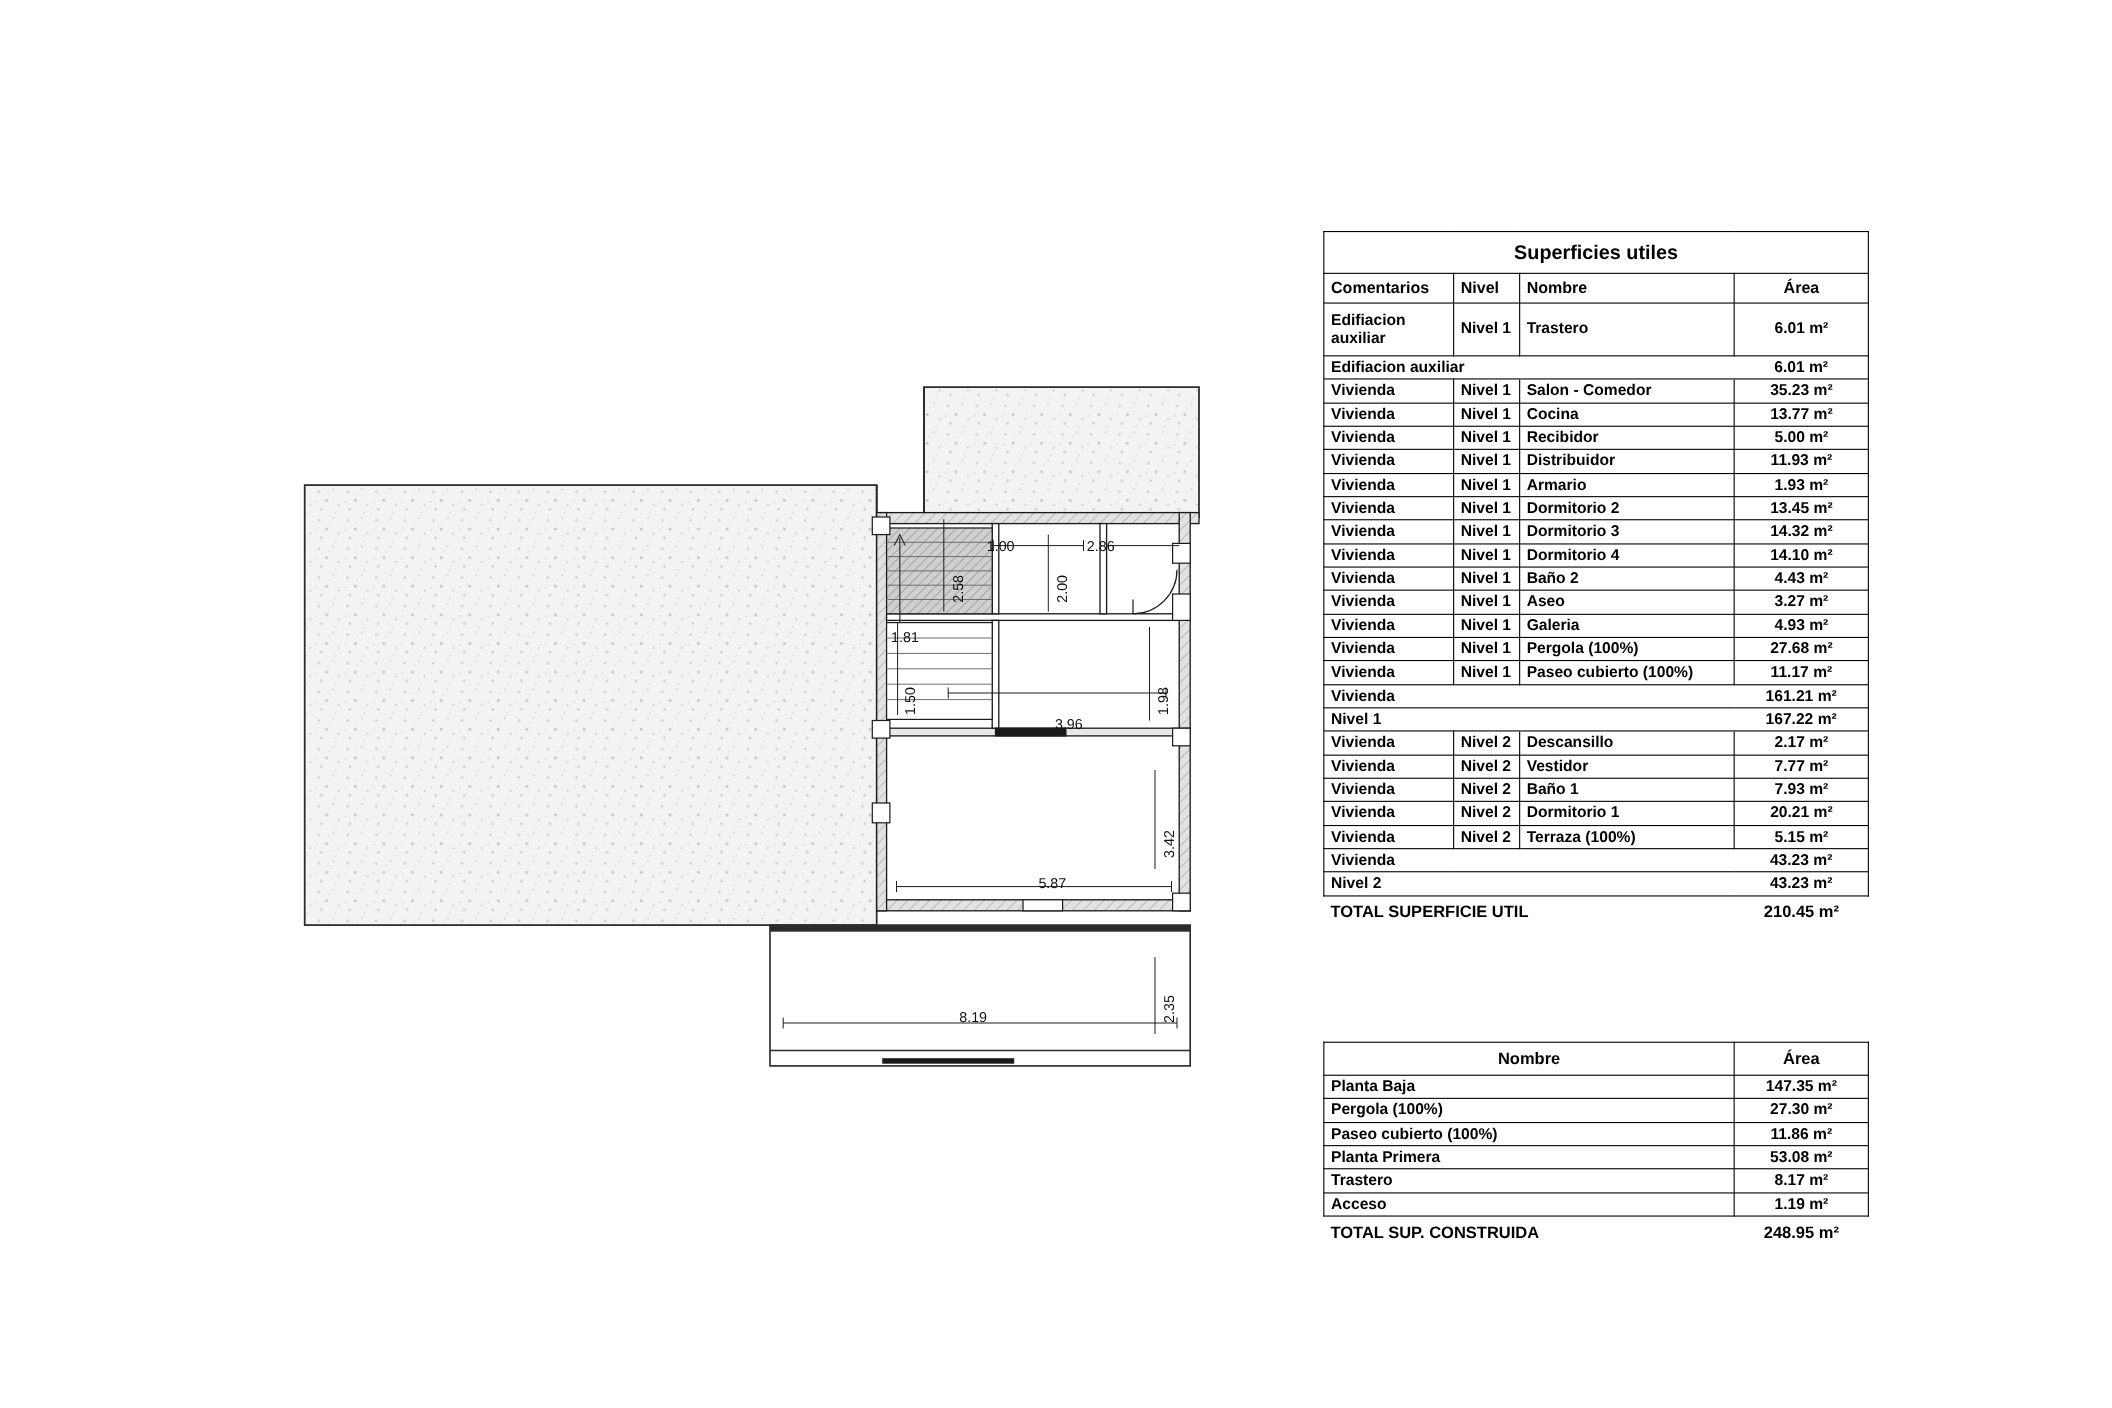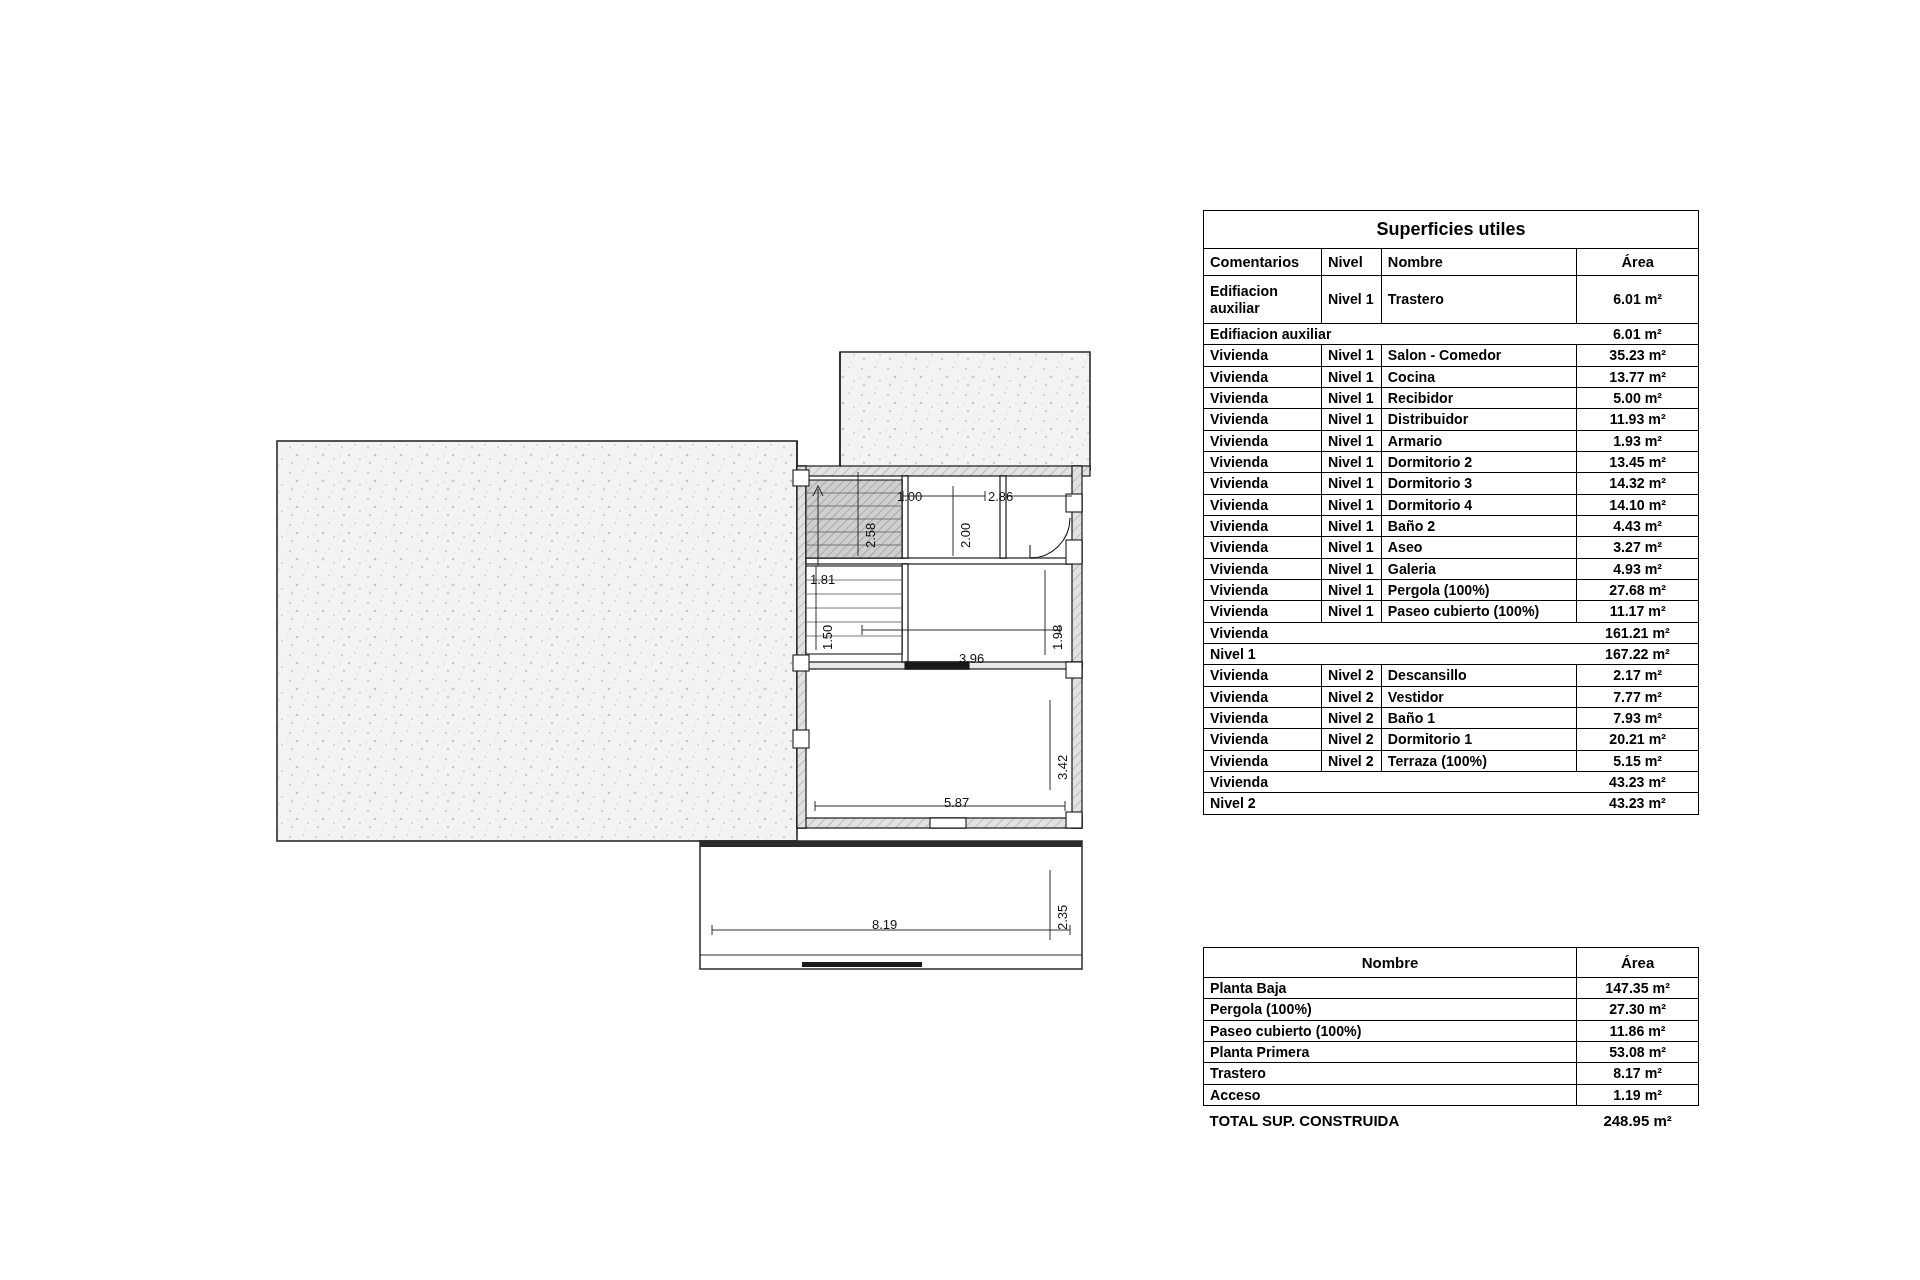--- a/index.html
+++ b/index.html
@@ -414,20 +414,24 @@
       <td class="sum-label" colspan="2">Vivienda</td>
       <td class="sum-mid"></td>
       <td class="sum-area">43.23 m²</td>
     </tr>
     <tr class="sum">
       <td class="sum-label" colspan="2">Nivel 2</td>
       <td class="sum-mid"></td>
       <td class="sum-area">43.23 m²</td>
     </tr>
 
+    <tr class="total-row">
+      <td colspan="3">TOTAL SUPERFICIE UTIL</td>
+      <td class="t-area">210.45 m²</td>
+    </tr>
   </tbody>
 </table>
 
 <table class="sheet-table" id="table-construidas">
   <tbody>
     <tr class="c-hdr">
       <td class="c-col-nom lbl">Nombre</td>
       <td class="c-col-area">Área</td>
     </tr>
     <tr>

